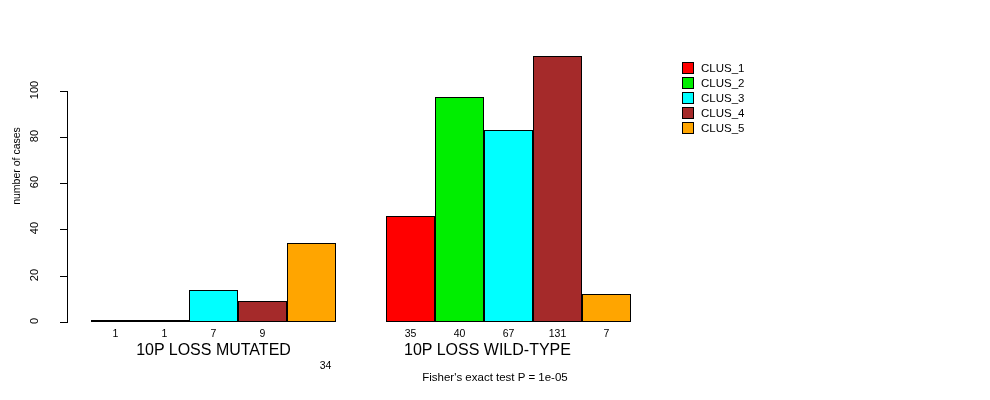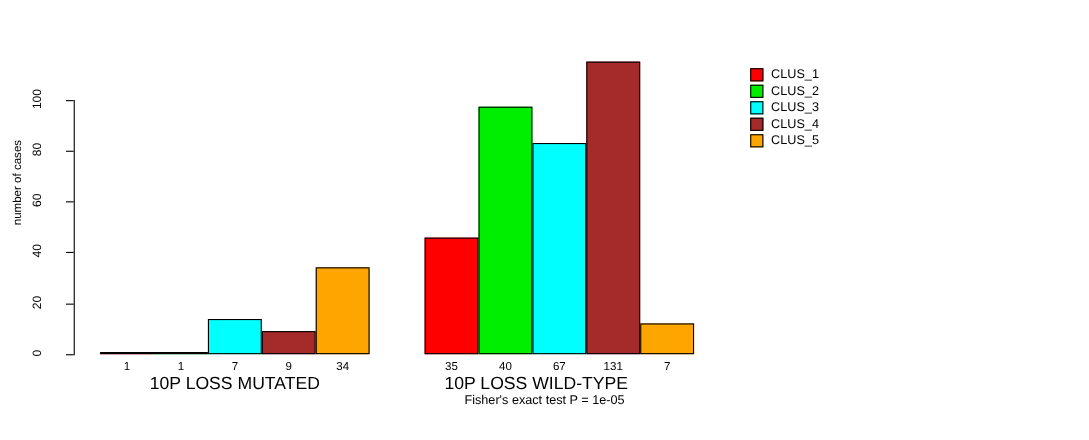--- a/index.html
+++ b/index.html
@@ -103,21 +103,21 @@
     border: 1px solid #000000;
     margin-right: 7px;
   }
   .legend-label {
     font-size: 11.5px;
     line-height: 12px;
   }
   .footer-note {
     position: absolute;
     left: 0;
-    top: 358px;
+    top: 371px;
     width: 990px;
     text-align: center;
     font-size: 11.5px;
   }
 </style>
 </head>
 <body>
 
 <div id="chart-root">
 
@@ -149,21 +149,21 @@
       <div class="bar" title="CLUS_2 / 10P LOSS WILD-TYPE = 97" style="left: 435px; width: 49px; height: 224.555px; top: 97.445px; background: rgb(0, 238, 0);"></div>
       <div class="bar" title="CLUS_3 / 10P LOSS WILD-TYPE = 83" style="left: 484px; width: 49px; height: 192.145px; top: 129.855px; background: rgb(0, 255, 255);"></div>
       <div class="bar" title="CLUS_4 / 10P LOSS WILD-TYPE = 115" style="left: 533px; width: 49px; height: 266.225px; top: 55.775px; background: rgb(165, 42, 42);"></div>
       <div class="bar" title="CLUS_5 / 10P LOSS WILD-TYPE = 12" style="left: 582px; width: 49px; height: 27.78px; top: 294.22px; background: rgb(255, 165, 0);"></div>
     </div>
   <div id="labels-layer">
       <div class="bar-value" style="left: 91px; width: 49px;">1</div>
       <div class="bar-value" style="left: 140px; width: 49px;">1</div>
       <div class="bar-value" style="left: 189px; width: 49px;">7</div>
       <div class="bar-value" style="left: 238px; width: 49px;">9</div>
-      <div class="bar-value" style="left: 287px; width: 49px;">34</div>
+      <div class="bar-value" style="left: 301px; width: 49px; margin-top: 32px;">34</div>
       <div class="group-label" style="left: 91px; width: 245px;">10P LOSS MUTATED</div>
       <div class="bar-value" style="left: 386px; width: 49px;">35</div>
       <div class="bar-value" style="left: 435px; width: 49px;">40</div>
       <div class="bar-value" style="left: 484px; width: 49px;">67</div>
       <div class="bar-value" style="left: 533px; width: 49px;">131</div>
       <div class="bar-value" style="left: 582px; width: 49px;">7</div>
       <div class="group-label" style="left: 365px; width: 245px;">10P LOSS WILD-TYPE</div>
     </div>
 
   <div class="legend" id="legend">

